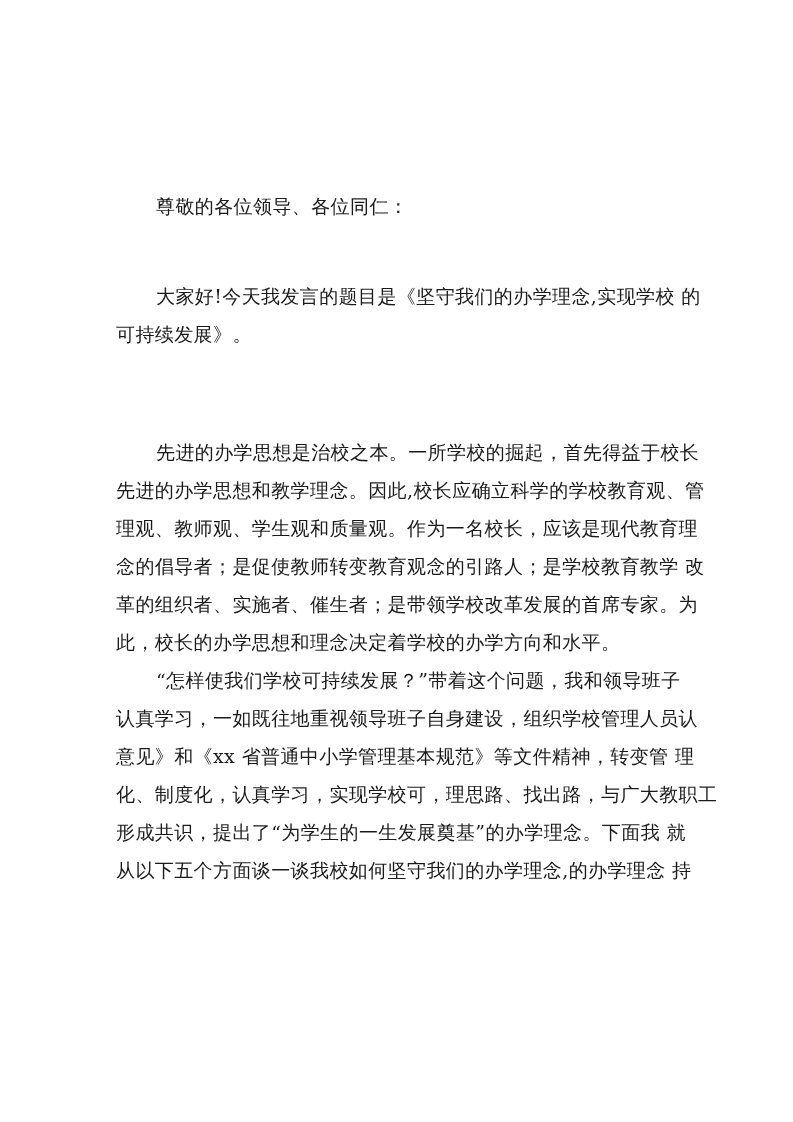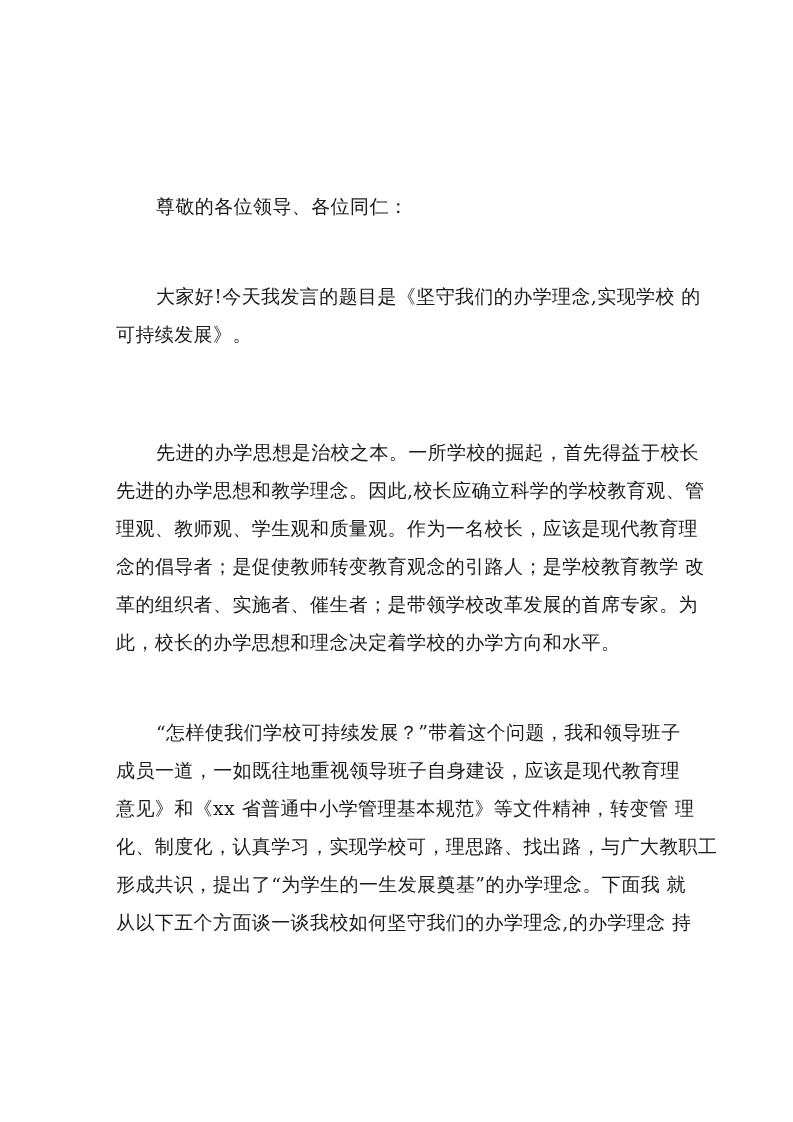--- a/index.html
+++ b/index.html
@@ -44,21 +44,21 @@
       text-align: justify;
     }
     .para .line.last {
       text-align-last: left;
     }
     .para .line.indent {
       padding-left: 40px;
     }
     .greeting { margin-bottom: 52px; }
     .intro { margin-bottom: 80px; }
-    .p1 { margin-bottom: 52px; }
+    .p1 { }
   </style>
 </head>
 <body>
 
 <div class="page">
   <div class="content">
 
     <p class="para greeting">
       <span class="line indent last">尊敬的各位领导、各位同仁：</span>
     </p>
@@ -72,21 +72,21 @@
       <span class="line indent">先进的办学思想是治校之本。一所学校的掘起，首先得益于校长</span>
       <span class="line">先进的办学思想和教学理念。因此,校长应确立科学的学校教育观、管</span>
       <span class="line">理观、教师观、学生观和质量观。作为一名校长，应该是现代教育理</span>
       <span class="line">念的倡导者；是促使教师转变教育观念的引路人；是学校教育教学 改</span>
       <span class="line">革的组织者、实施者、催生者；是带领学校改革发展的首席专家。为</span>
       <span class="line last">此，校长的办学思想和理念决定着学校的办学方向和水平。</span>
     </p>
 
     <p class="para p2">
       <span class="line indent">“怎样使我们学校可持续发展？”带着这个问题，我和领导班子</span>
-      <span class="line">成员一道，一如既往地重视领导班子自身建设，应该是现代教育理</span>
+      <span class="line">认真学习，一如既往地重视领导班子自身建设，组织学校管理人员认</span>
       <span class="line">意见》和《xx 省普通中小学管理基本规范》等文件精神，转变管 理</span>
       <span class="line">化、制度化，认真学习，实现学校可，理思路、找出路，与广大教职工</span>
       <span class="line">形成共识，提出了“为学生的一生发展奠基”的办学理念。下面我 就</span>
       <span class="line">从以下五个方面谈一谈我校如何坚守我们的办学理念,的办学理念 持</span>
     </p>
 
   </div>
 </div>
 
 </body></html>

